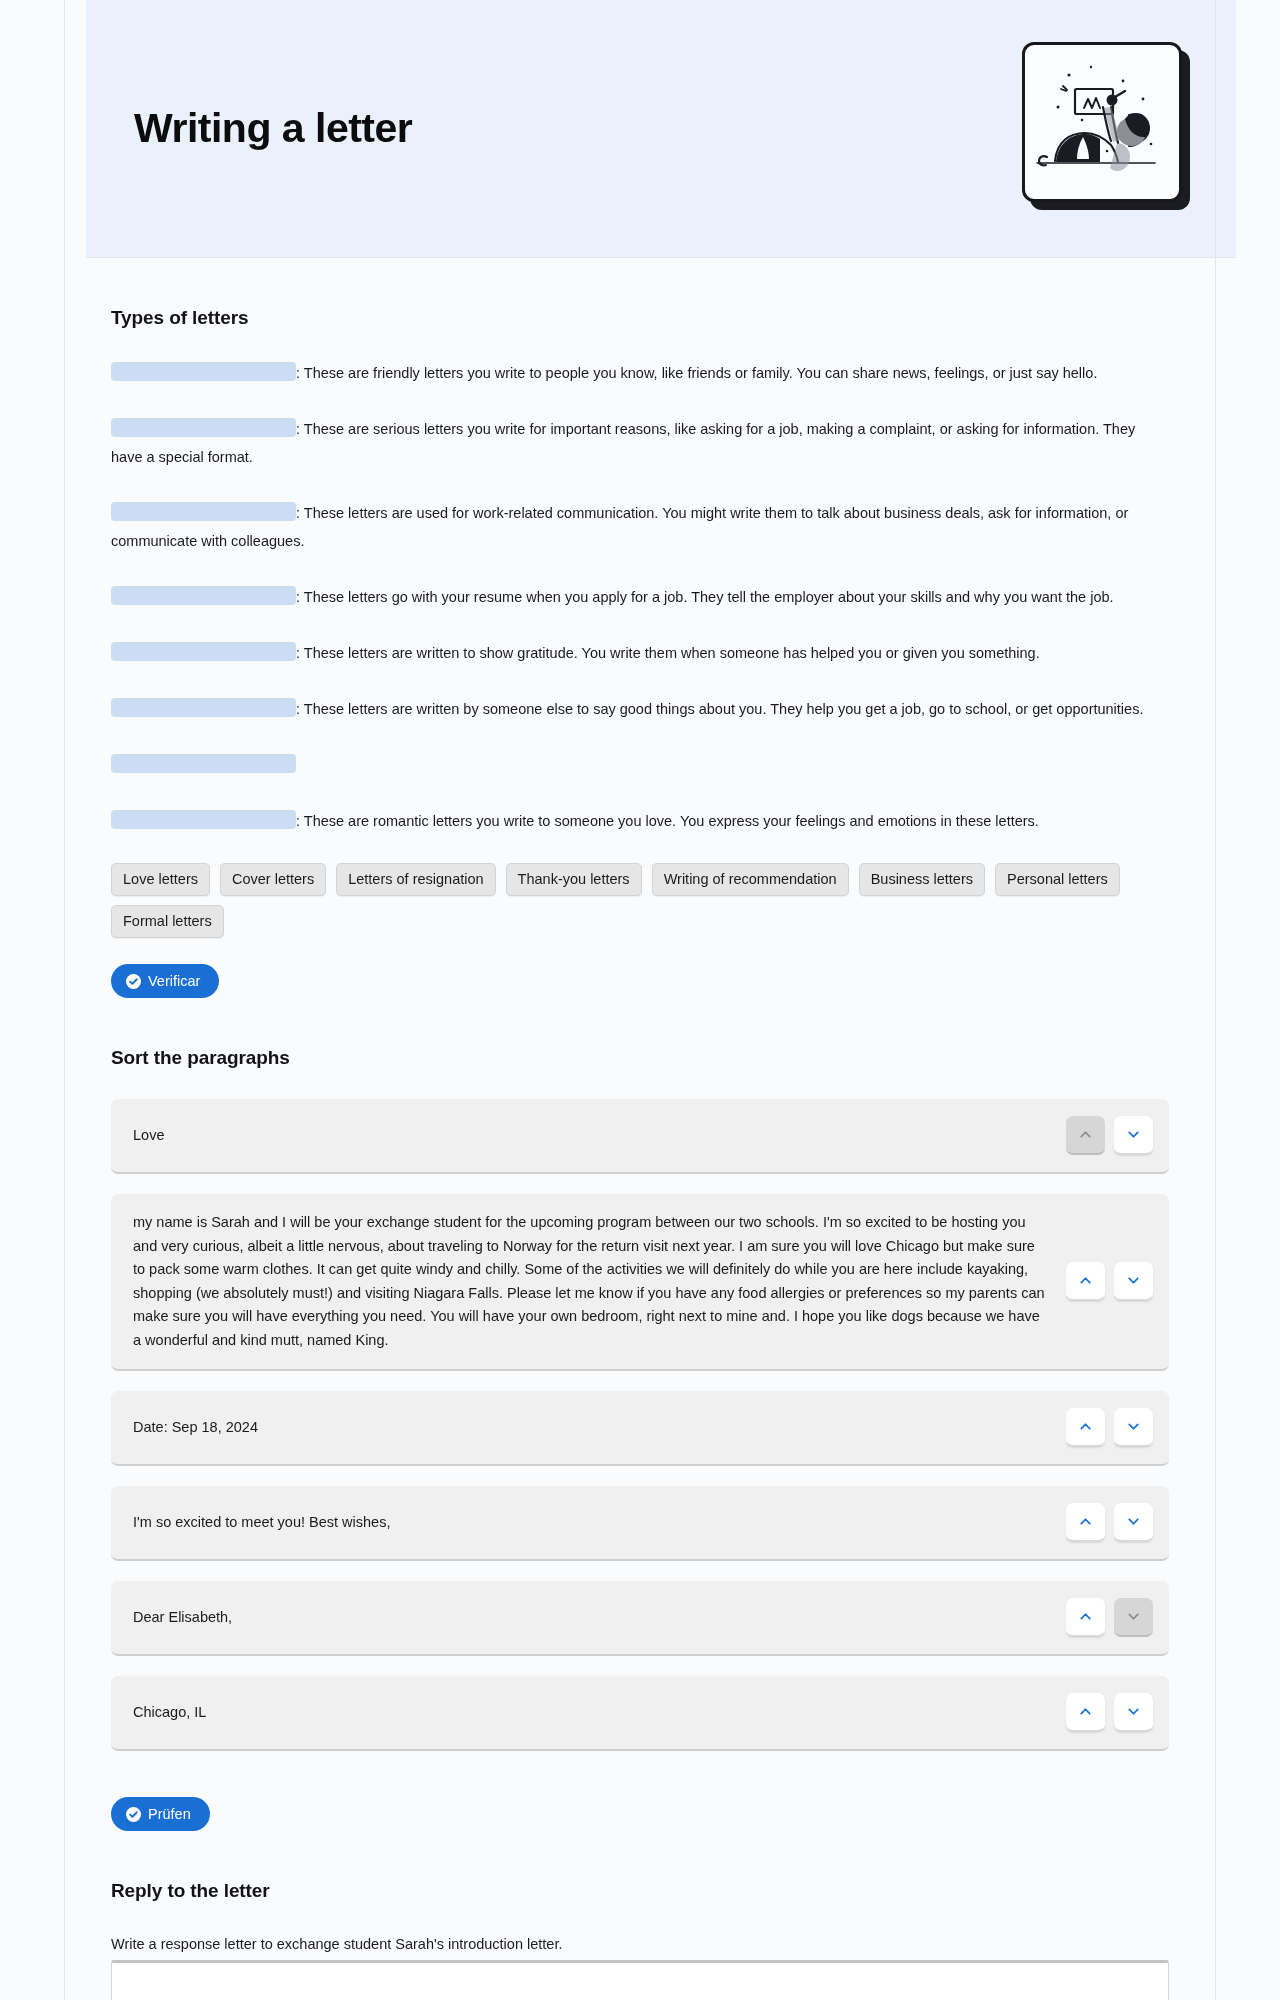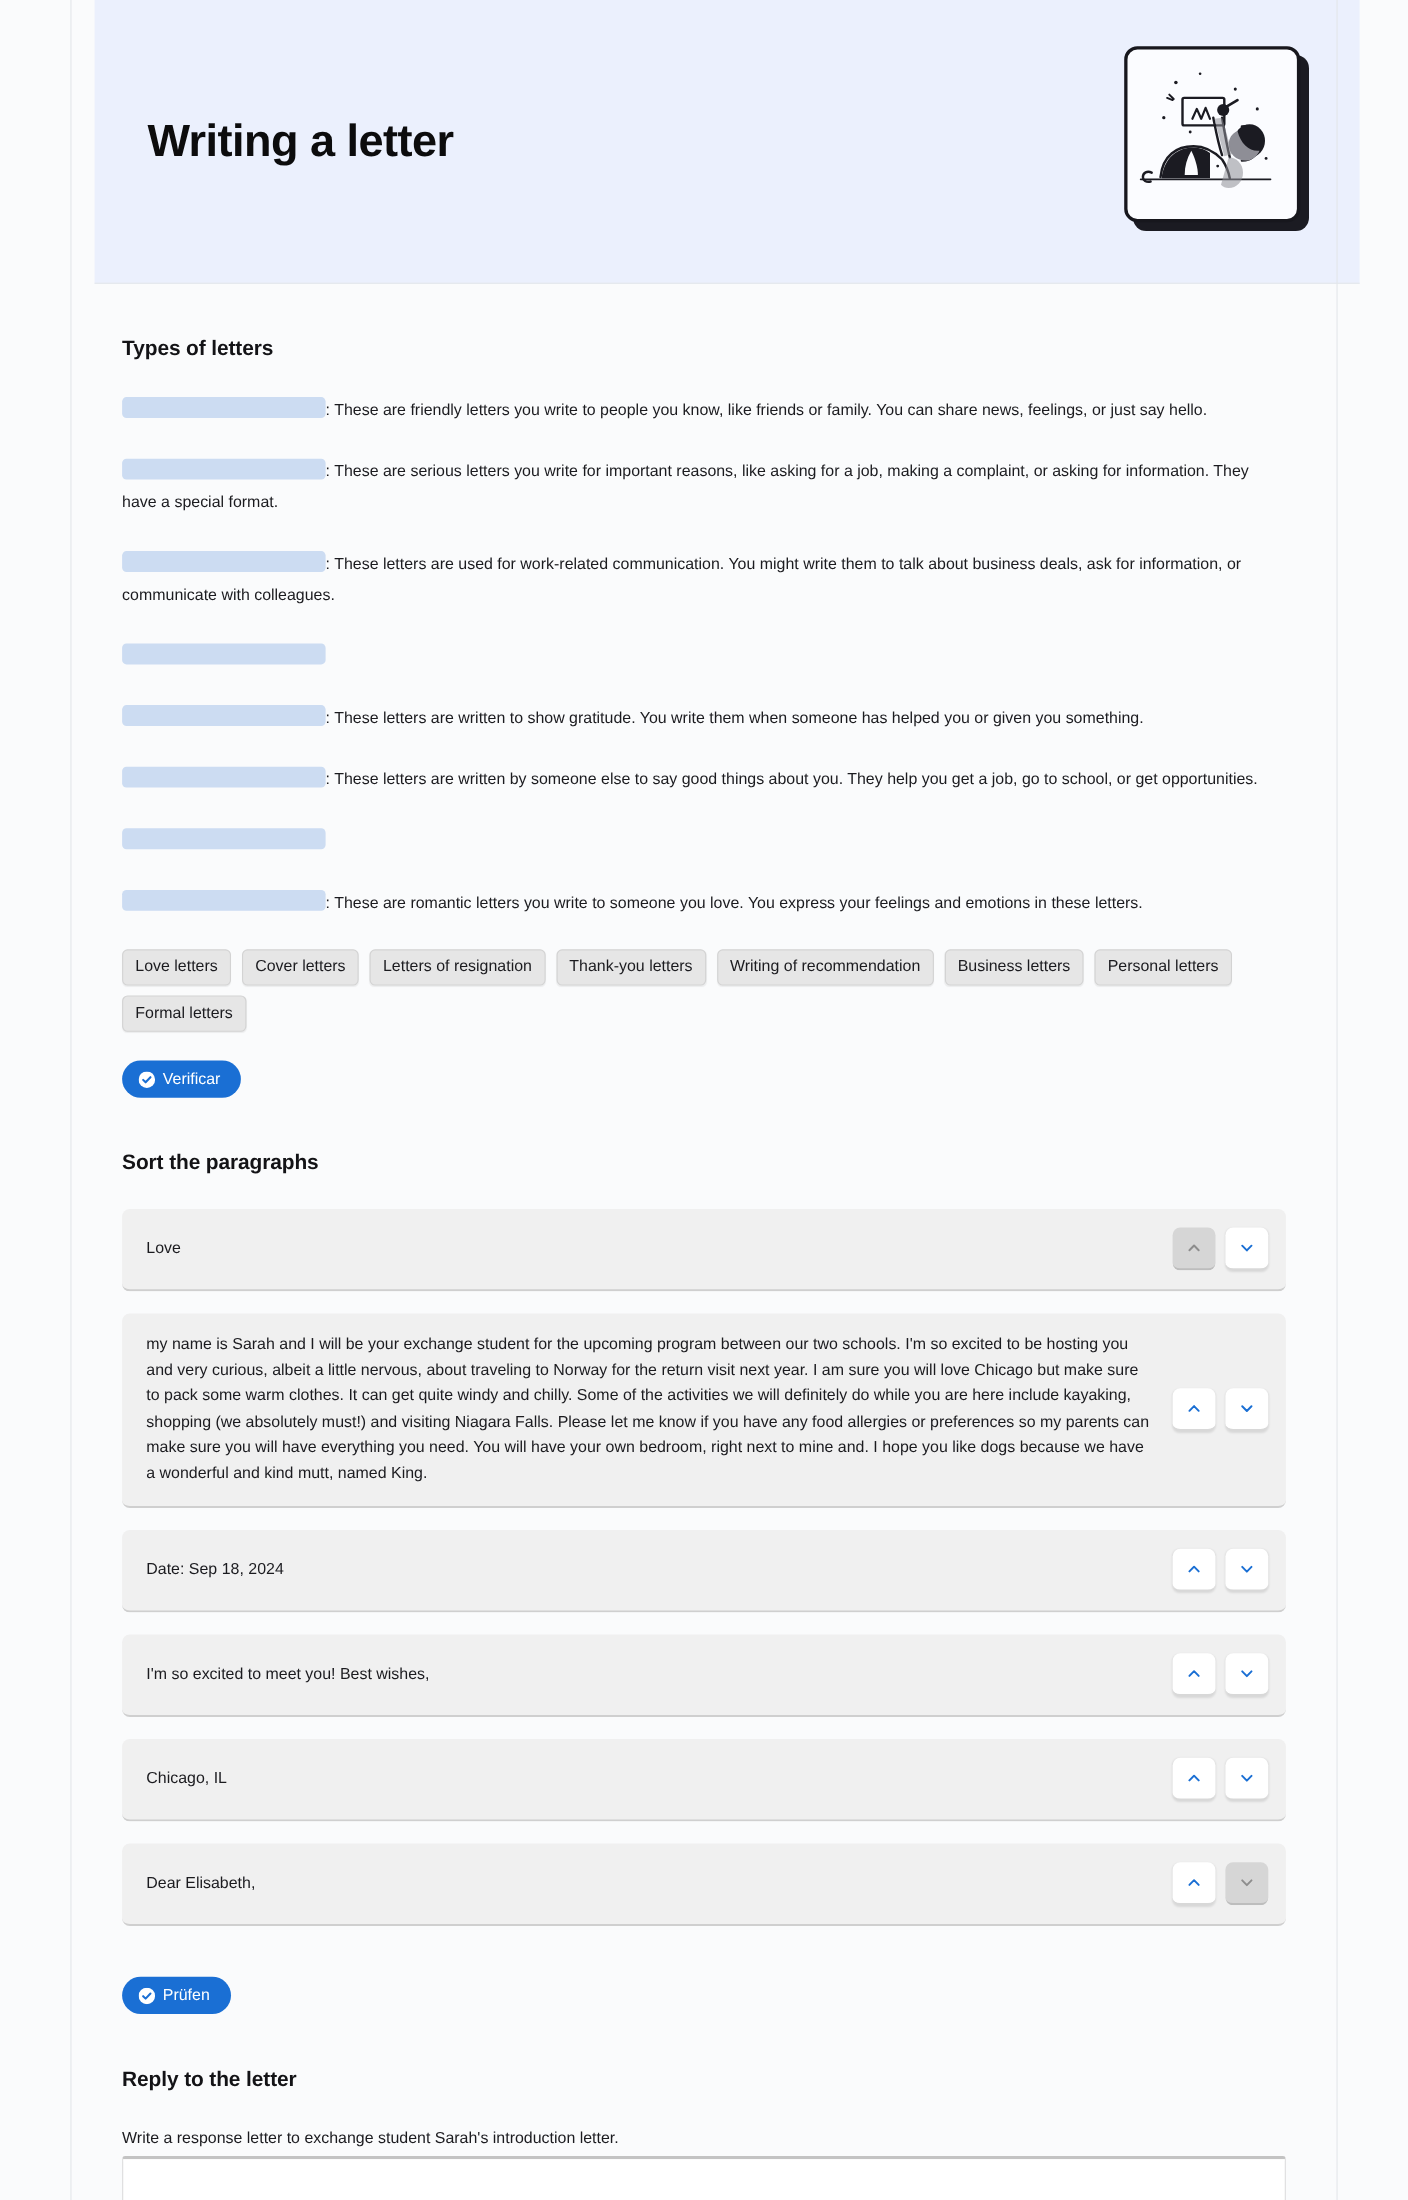--- a/index.html
+++ b/index.html
@@ -256,21 +256,21 @@
 
   <main class="content">
 
     <section>
       <h2 class="section-title">Types of letters</h2>
 
       <div class="gapfill">
         <p class="gapline"><span class="blank"></span><span>: These are friendly letters you write to people you know, like friends or family. You can share news, feelings, or just say hello.</span></p>
         <p class="gapline"><span class="blank"></span><span>: These are serious letters you write for important reasons, like asking for a job, making a complaint, or asking for information. They have a special format.</span></p>
         <p class="gapline"><span class="blank"></span><span>: These letters are used for work-related communication. You might write them to talk about business deals, ask for information, or communicate with colleagues.</span></p>
-        <p class="gapline"><span class="blank"></span></p>
+        <p class="gapline"><span class="blank"></span><span>: These letters go with your resume when you apply for a job. They tell the employer about your skills and why you want the job.</span></p>
         <p class="gapline"><span class="blank"></span><span>: These letters are written to show gratitude. You write them when someone has helped you or given you something.</span></p>
         <p class="gapline"><span class="blank"></span><span>: These letters are written by someone else to say good things about you. They help you get a job, go to school, or get opportunities.</span></p>
         <p class="gapline"><span class="blank"></span></p>
         <p class="gapline"><span class="blank"></span><span>: These are romantic letters you write to someone you love. You express your feelings and emotions in these letters.</span></p>
       </div>
 
       <div class="chips">
         <span class="chip">Love letters</span>
         <span class="chip">Cover letters</span>
         <span class="chip">Letters of resignation</span>
@@ -371,50 +371,50 @@
               <span>
                   <svg width="15" height="15" viewBox="0 0 16 16">
                     <path class="chev" d="M3.5 5.8 L8 10.4 L12.5 5.8" fill="none" stroke-width="1.9" stroke-linecap="round" stroke-linejoin="round"></path>
                   </svg>
                 </span>
             </button>
           </div>
         </div>
 
         <div class="sort-item">
+          <div class="sort-text">Dear Elisabeth,</div>
+          <div class="sort-ctrls">
+            <button class="arrow-btn">
+              <span>
+                  <svg width="15" height="15" viewBox="0 0 16 16">
+                    <path class="chev" d="M3.5 10.2 L8 5.6 L12.5 10.2" fill="none" stroke-width="1.9" stroke-linecap="round" stroke-linejoin="round"></path>
+                  </svg>
+                </span>
+            </button>
+            <button class="arrow-btn disabled">
+              <span>
+                  <svg width="15" height="15" viewBox="0 0 16 16">
+                    <path class="chev" d="M3.5 5.8 L8 10.4 L12.5 5.8" fill="none" stroke-width="1.9" stroke-linecap="round" stroke-linejoin="round"></path>
+                  </svg>
+                </span>
+            </button>
+          </div>
+        </div>
+
+        <div class="sort-item">
           <div class="sort-text">Chicago, IL</div>
           <div class="sort-ctrls">
             <button class="arrow-btn">
               <span>
                   <svg width="15" height="15" viewBox="0 0 16 16">
                     <path class="chev" d="M3.5 10.2 L8 5.6 L12.5 10.2" fill="none" stroke-width="1.9" stroke-linecap="round" stroke-linejoin="round"></path>
                   </svg>
                 </span>
             </button>
             <button class="arrow-btn">
-              <span>
-                  <svg width="15" height="15" viewBox="0 0 16 16">
-                    <path class="chev" d="M3.5 5.8 L8 10.4 L12.5 5.8" fill="none" stroke-width="1.9" stroke-linecap="round" stroke-linejoin="round"></path>
-                  </svg>
-                </span>
-            </button>
-          </div>
-        </div>
-
-        <div class="sort-item">
-          <div class="sort-text">Dear Elisabeth,</div>
-          <div class="sort-ctrls">
-            <button class="arrow-btn">
-              <span>
-                  <svg width="15" height="15" viewBox="0 0 16 16">
-                    <path class="chev" d="M3.5 10.2 L8 5.6 L12.5 10.2" fill="none" stroke-width="1.9" stroke-linecap="round" stroke-linejoin="round"></path>
-                  </svg>
-                </span>
-            </button>
-            <button class="arrow-btn disabled">
               <span>
                   <svg width="15" height="15" viewBox="0 0 16 16">
                     <path class="chev" d="M3.5 5.8 L8 10.4 L12.5 5.8" fill="none" stroke-width="1.9" stroke-linecap="round" stroke-linejoin="round"></path>
                   </svg>
                 </span>
             </button>
           </div>
         </div>
 
       </div>

